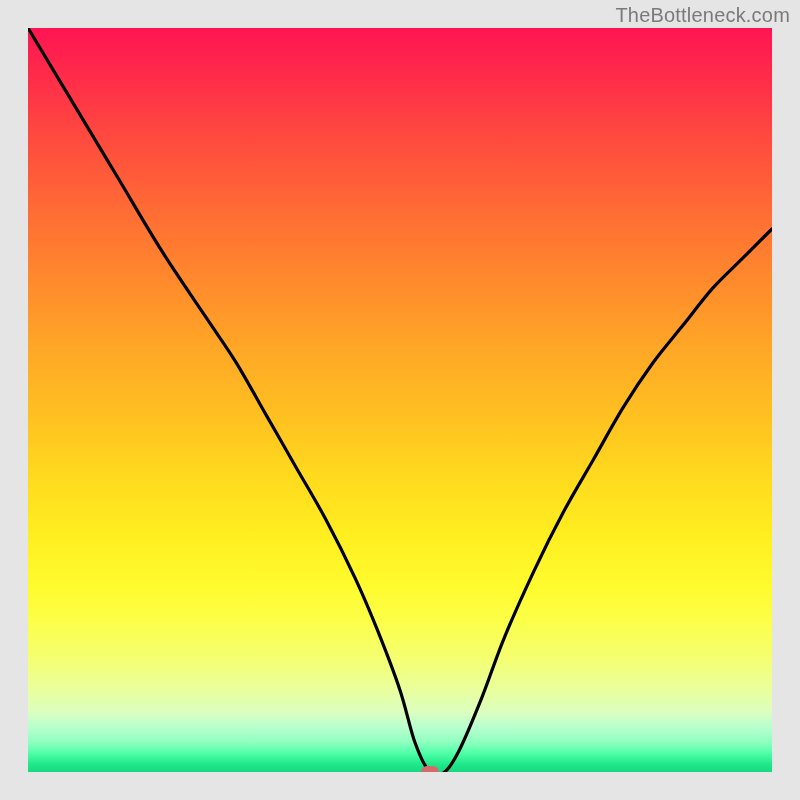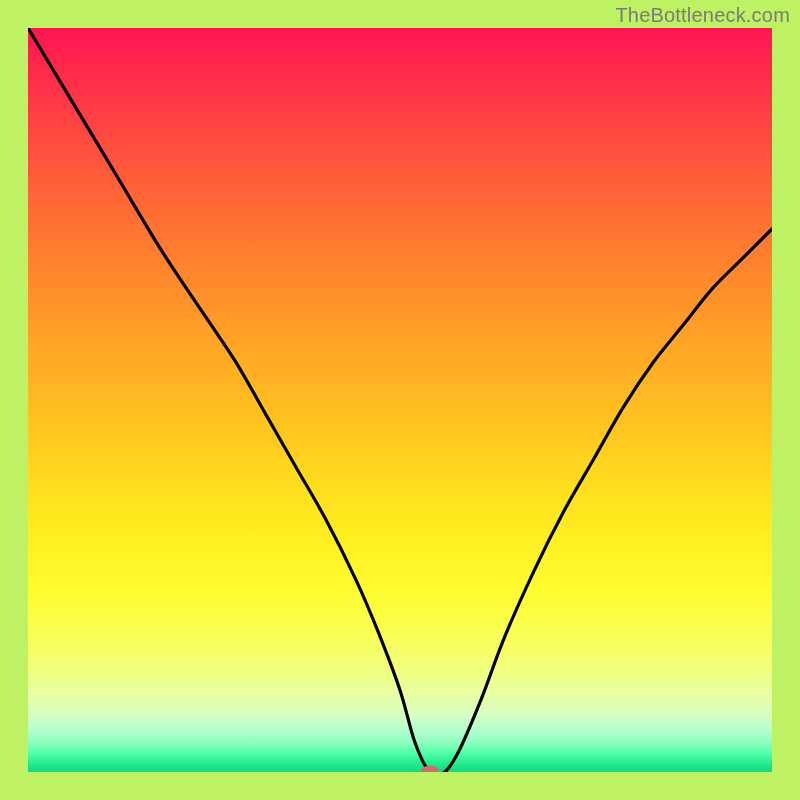--- a/index.html
+++ b/index.html
@@ -10,21 +10,21 @@
     height: 800px;
     overflow: hidden;
     position: relative;
   }
   .frame {
     position: absolute;
     left: 0;
     top: 0;
     width: 800px;
     height: 800px;
-    background: #bef264;
+    background: #e5e5e5;
     text-align: right;
   }
   .plot {
     position: absolute;
     left: 28px;
     top: 28px;
     width: 744px;
     height: 744px;
     overflow: hidden;
   }

